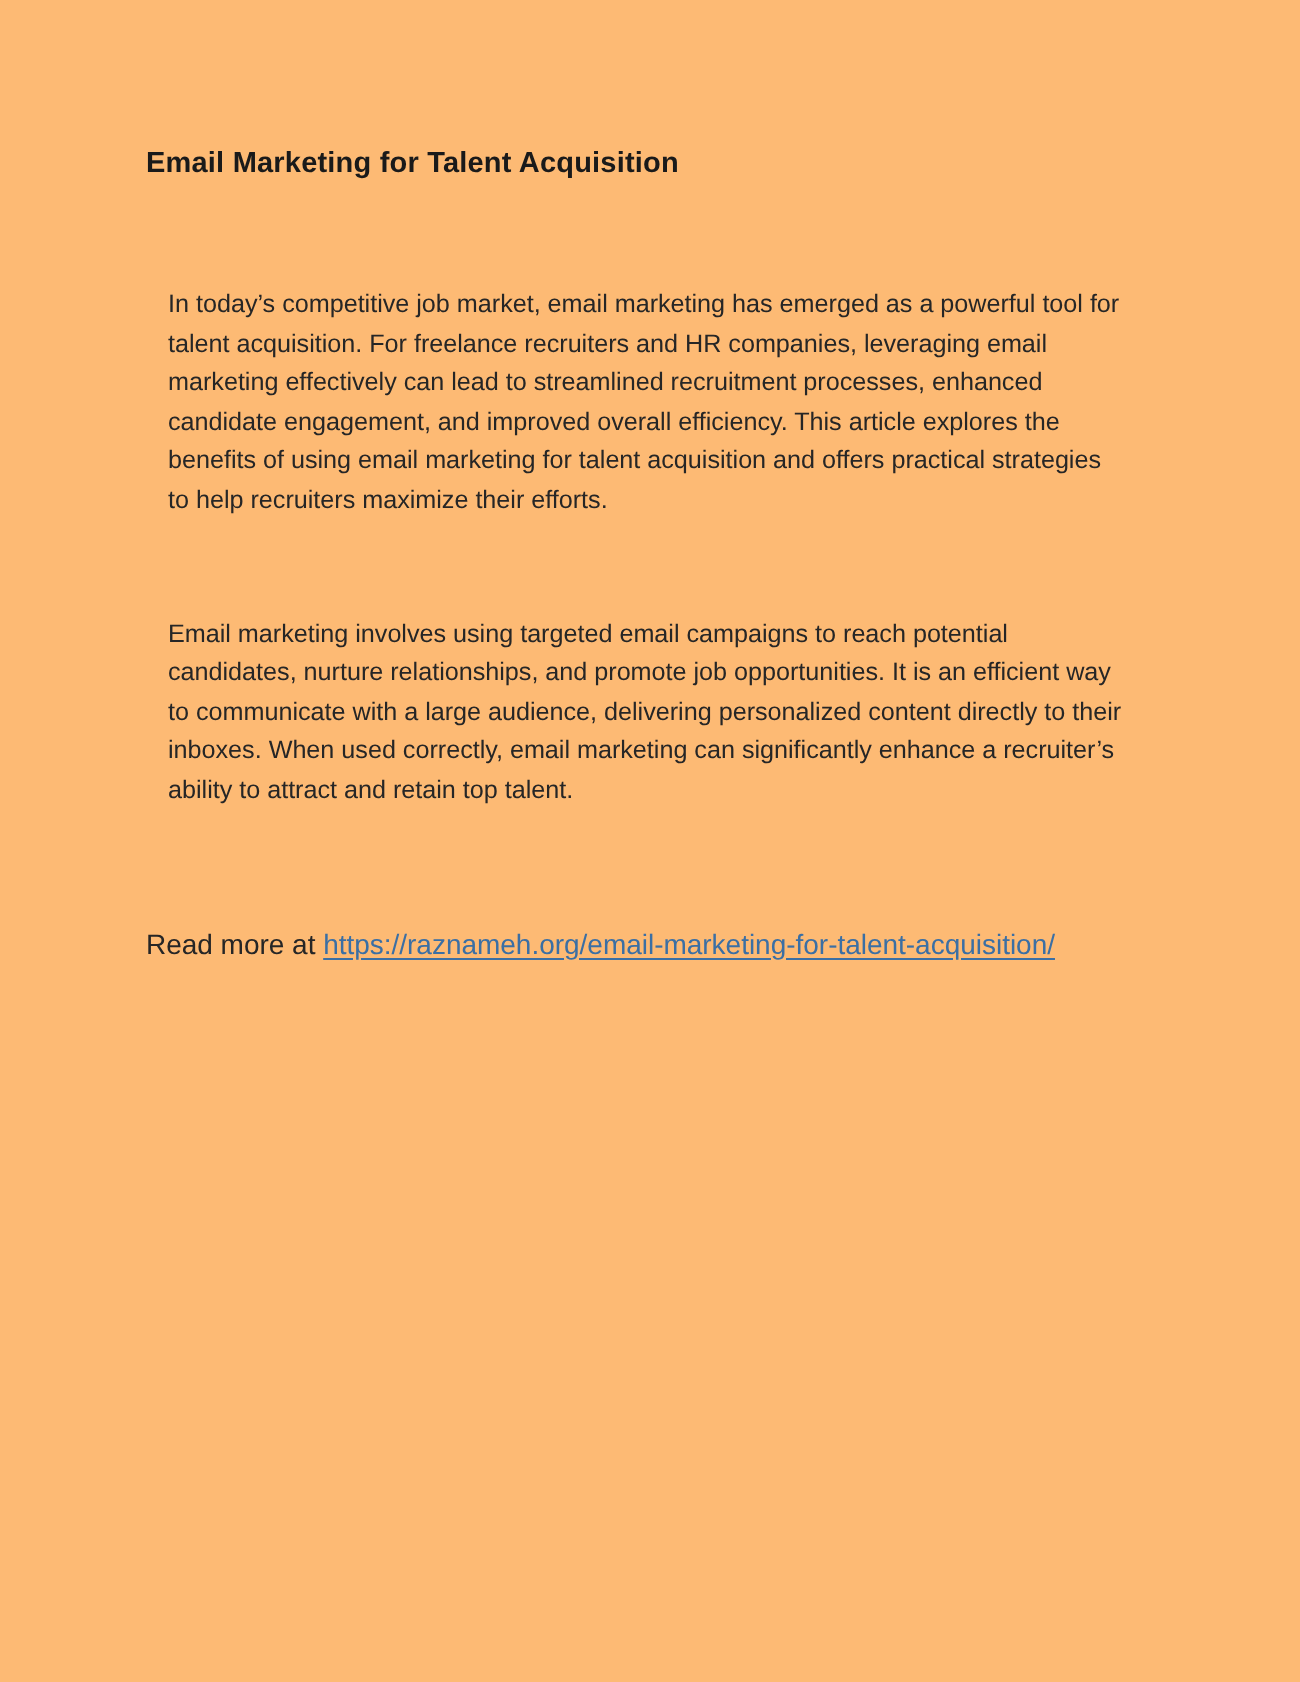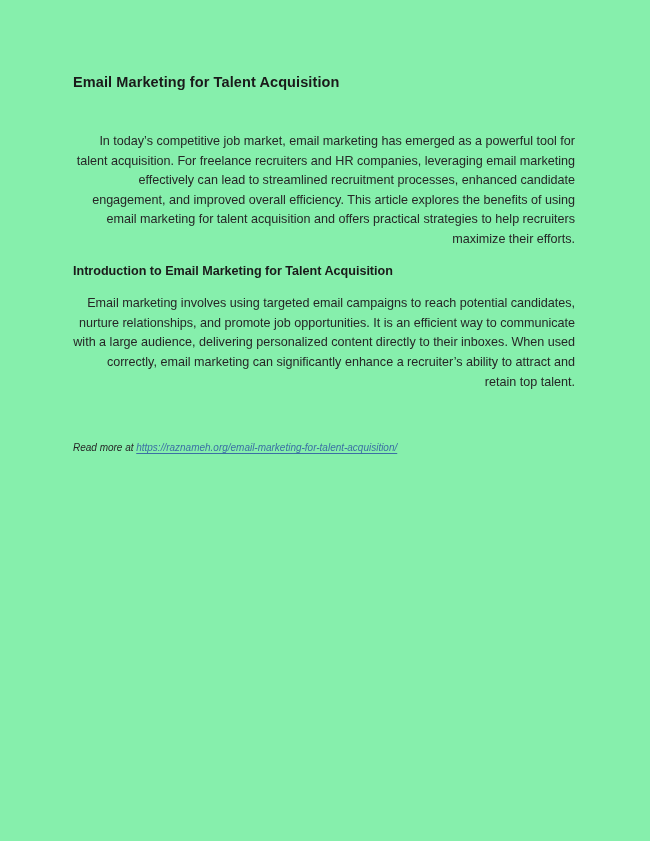--- a/index.html
+++ b/index.html
@@ -14,21 +14,21 @@
     font-family: "Liberation Sans", sans-serif;
     color: #262626;
     -webkit-font-smoothing: antialiased;
     overflow: hidden;
   }
 
   .page {
     position: relative;
     width: 650px;
     height: 841px;
-    background: #86efac;
+    background: #fdba74;
     box-sizing: border-box;
   }
 
   .content {
     position: absolute;
     left: 73px;
     top: 72px;
     width: 502px;
   }
 
@@ -40,45 +40,44 @@
     margin: 0 0 0 0;
     line-height: 20px;
   }
 
   .spacer-after-title { height: 40px; }
 
   .body-para {
     font-size: 12.6px;
     line-height: 19.6px;
     color: #262626;
-    margin: 0;
-    text-align: right;
+    margin: 11px;
+    text-align: left;
     letter-spacing: -0.01px;
   }
 
   .sub-head {
     font-size: 12.6px;
     font-weight: bold;
     line-height: 19.6px;
     color: #1a1a1a;
     margin: 0;
     letter-spacing: -0.01px;
   }
 
   .gap-sm { height: 12px; }
   .gap-md { height: 13px; }
   .gap-lg { height: 46px; }
 
   .read-more {
-    font-size: 10px;
+    font-size: 14px;
     line-height: 19.6px;
     color: #262626;
     margin: 0;
     letter-spacing: -0.01px;
-    font-style: italic;
   }
 
   .doc-link {
     color: #3b6fa4;
     text-decoration: underline;
     text-underline-offset: 1.5px;
     cursor: pointer;
   }
 
   .hashtags {
@@ -96,21 +95,20 @@
   <div class="content">
 
     <h1 class="doc-title">Email Marketing for Talent Acquisition</h1>
 
     <div class="spacer-after-title"></div>
 
     <p class="body-para">In today’s competitive job market, email marketing has emerged as a powerful tool for talent acquisition. For freelance recruiters and HR companies, leveraging email marketing effectively can lead to streamlined recruitment processes, enhanced candidate engagement, and improved overall efficiency. This article explores the benefits of using email marketing for talent acquisition and offers practical strategies to help recruiters maximize their efforts.</p>
 
     <div class="gap-sm"></div>
 
-    <h2 class="sub-head">Introduction to Email Marketing for Talent Acquisition</h2>
 
     <div class="gap-md"></div>
 
     <p class="body-para">Email marketing involves using targeted email campaigns to reach potential candidates, nurture relationships, and promote job opportunities. It is an efficient way to communicate with a large audience, delivering personalized content directly to their inboxes. When used correctly, email marketing can significantly enhance a recruiter’s ability to attract and retain top talent.</p>
 
     <div class="gap-lg"></div>
 
     <p class="read-more"><span>Read more at </span><span class="doc-link">https://raznameh.org/email-marketing-for-talent-acquisition/</span></p>
 
     <div class="gap-sm"></div>

